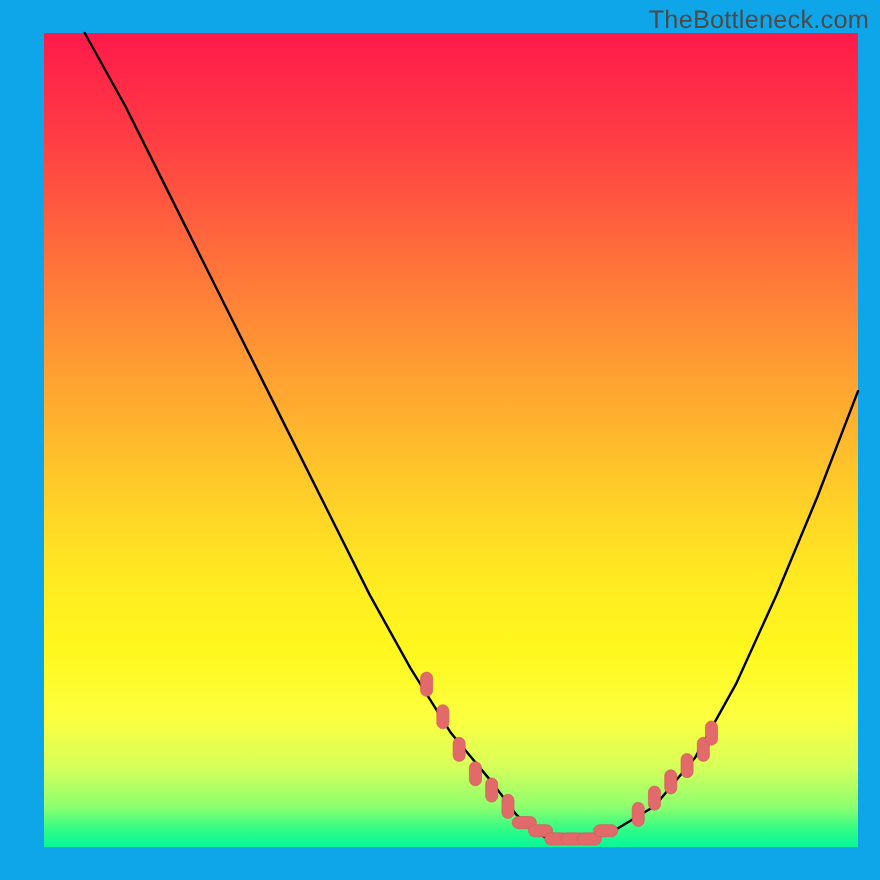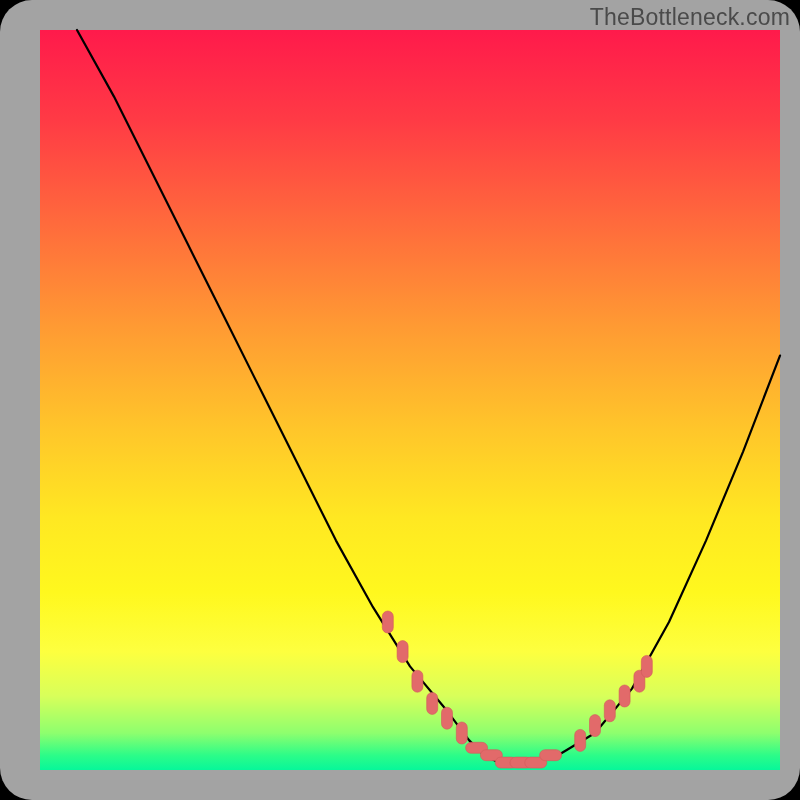--- a/index.html
+++ b/index.html
@@ -10,22 +10,21 @@
     background: #000;
     overflow: hidden;
     font-family: Arial, Helvetica, sans-serif;
   }
   .frame {
     position: absolute;
     left: 0;
     top: 0;
     width: 800px;
     height: 800px;
-    background: #a3a3a3;
-    border-radius: 32px;
+    background: #0ea5e9;
   }
   .watermark {
     position: absolute;
     top: 4px;
     right: 10px;
     color: #4a4a4a;
     font-size: 23px;
     font-weight: 500;
     letter-spacing: 0.2px;
     user-select: none;

